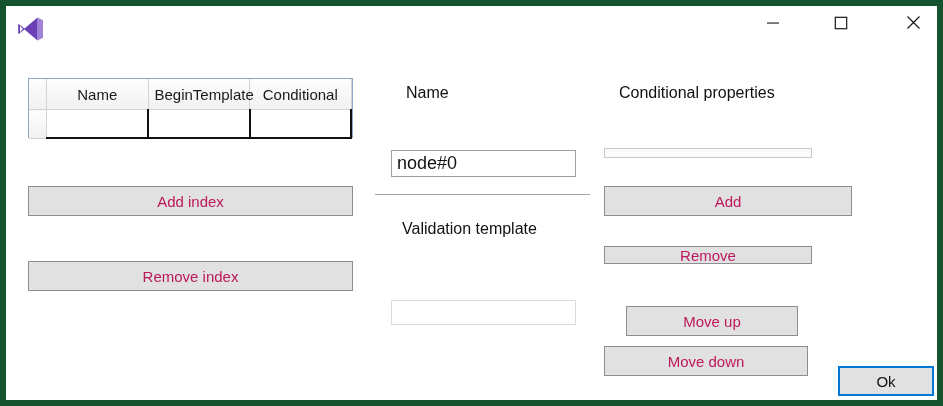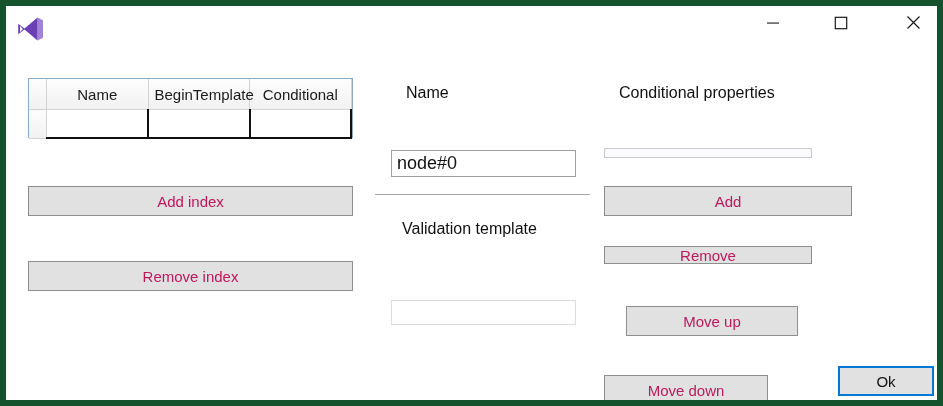--- a/index.html
+++ b/index.html
@@ -117,21 +117,21 @@
     align-items: center;
     justify-content: center;
     cursor: default;
     padding: 8px;
   }
   #btn-add-index    { left: 22px;  top: 180px; width: 325px; height: 30px; }
   #btn-remove-index { left: 22px;  top: 255px; width: 325px; height: 30px; }
   #btn-cp-add       { left: 598px; top: 180px; width: 248px; height: 30px; }
   #btn-cp-remove    { left: 598px; top: 240px; width: 208px; height: 18px; }
   #btn-cp-moveup    { left: 580px; top: 300px; width: 172px; height: 30px; margin-left: 40px; }
-  #btn-cp-movedown  { left: 598px; top: 369px; width: 164px; height: 30px; }
+  #btn-cp-movedown  { left: 598px; top: 340px; width: 204px; height: 30px; }
 
   #btn-ok {
     position: absolute;
     left: 832px;
     top: 360px;
     width: 96px;
     height: 30px;
     box-sizing: border-box;
     background: #e1e1e1;
     border: 2px solid #0078d7;

